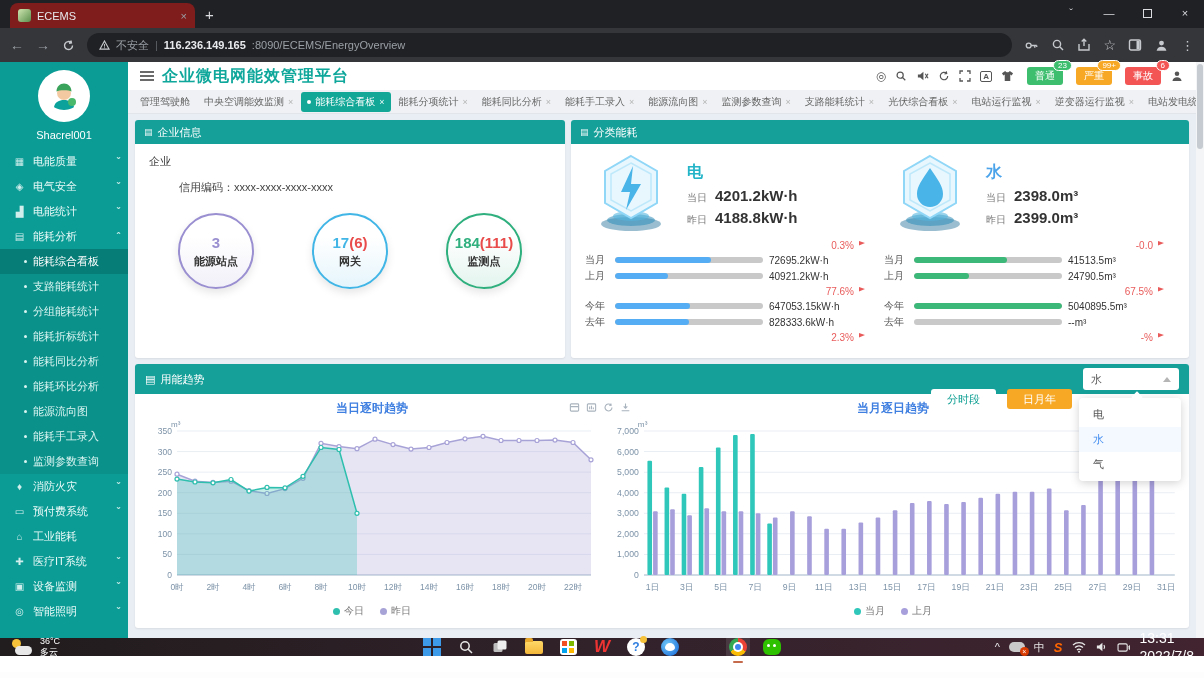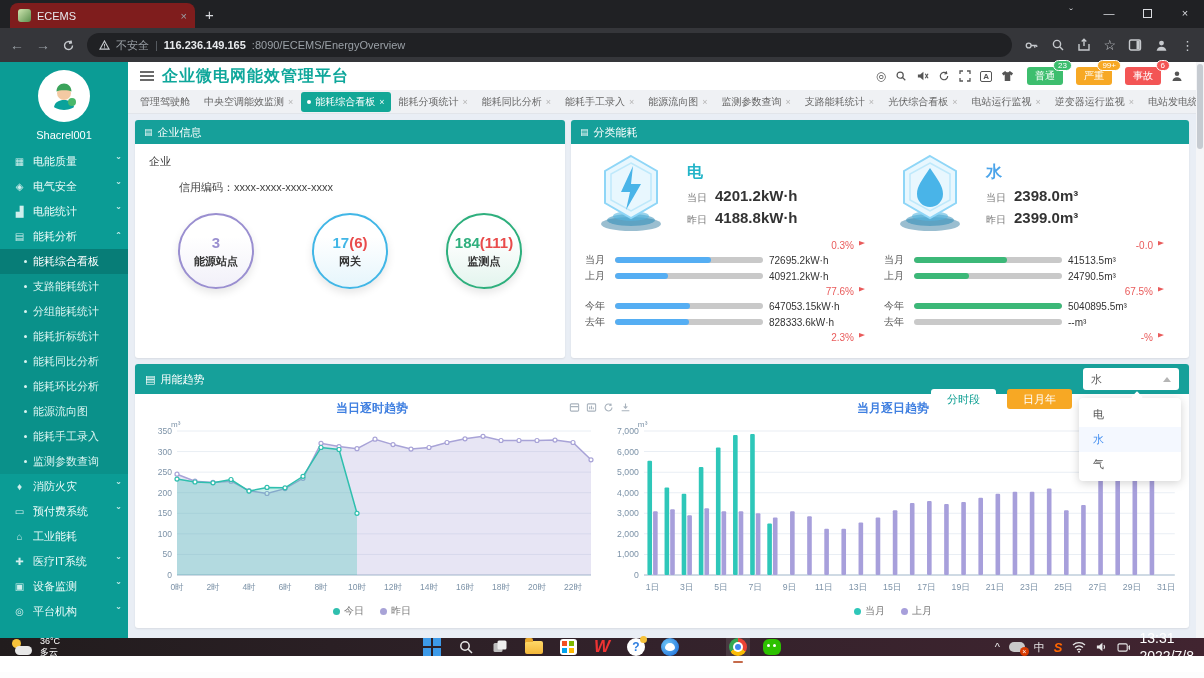--- a/index.html
+++ b/index.html
@@ -313,21 +313,21 @@
           <span class="mlabel">医疗IT系统</span>
           <span class="chev">ˇ</span>
         </div>
         <div class="m-item">
           <span class="mic">▣</span>
           <span class="mlabel">设备监测</span>
           <span class="chev">ˇ</span>
         </div>
         <div class="m-item">
           <span class="mic">◎</span>
-          <span class="mlabel">平台机构</span>
+          <span class="mlabel">智能照明</span>
           <span class="chev">ˇ</span>
         </div>
       </div>
   </div>
 
   <div class="main">
     <div class="app-header">
       <span class="hamburger">
           <i></i>
           <i></i>

